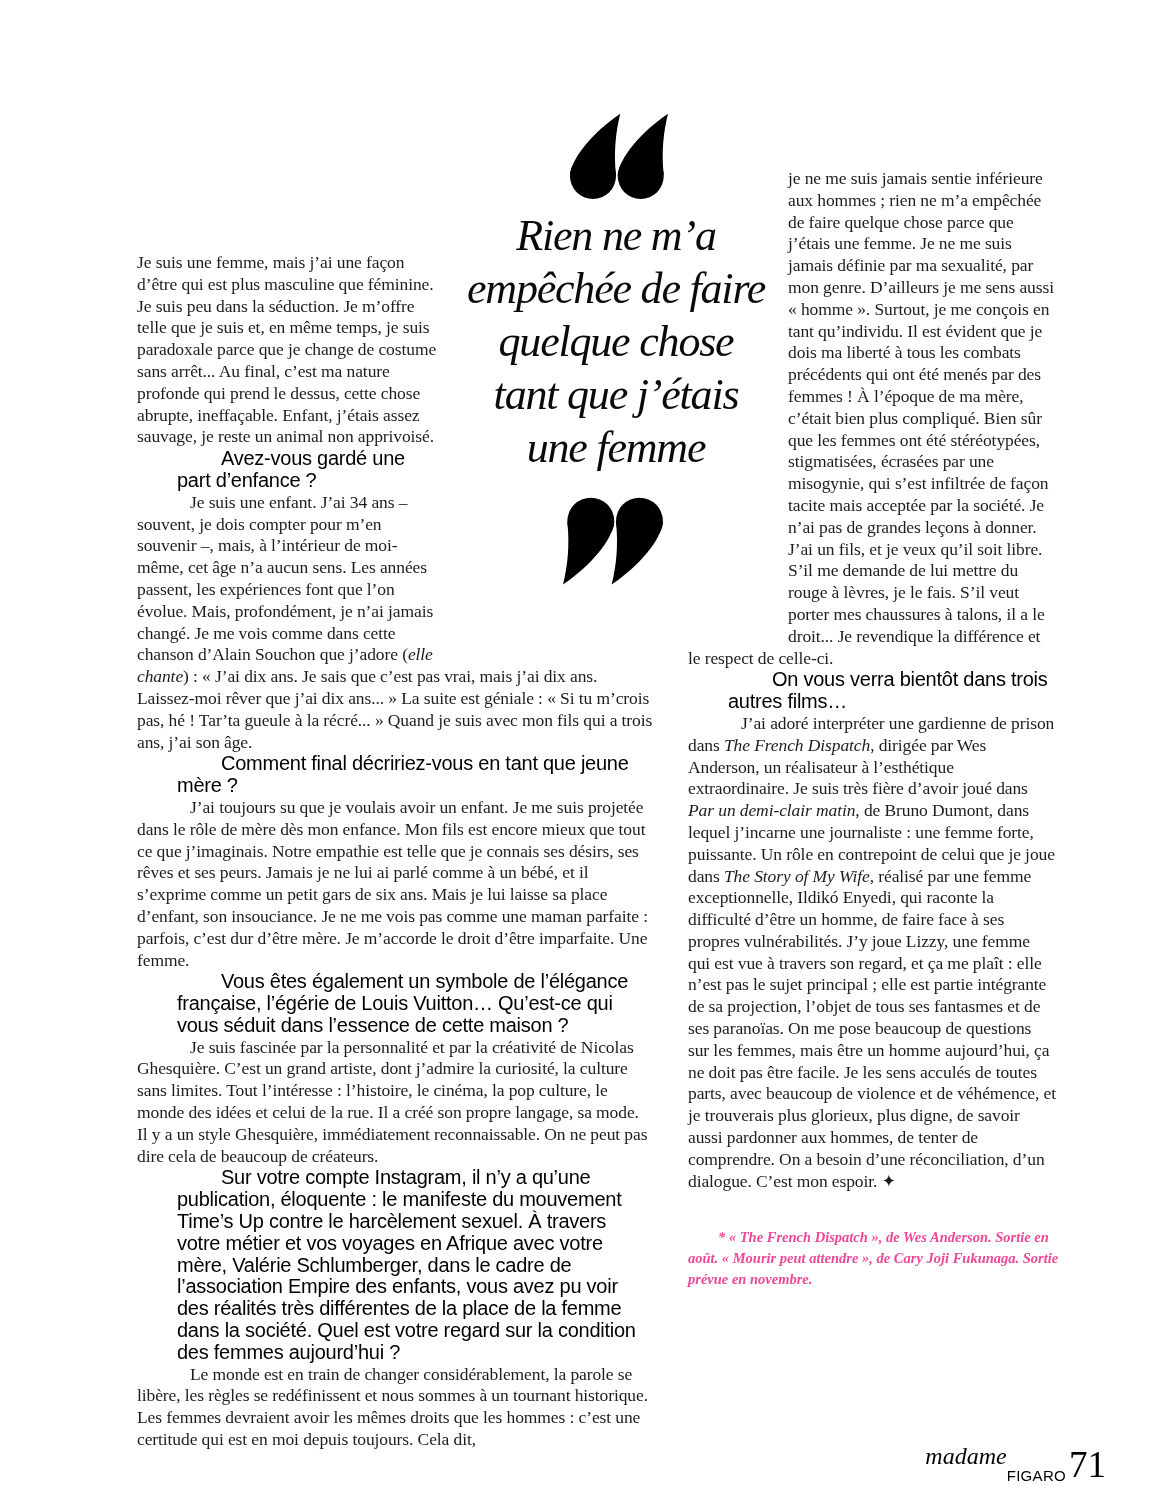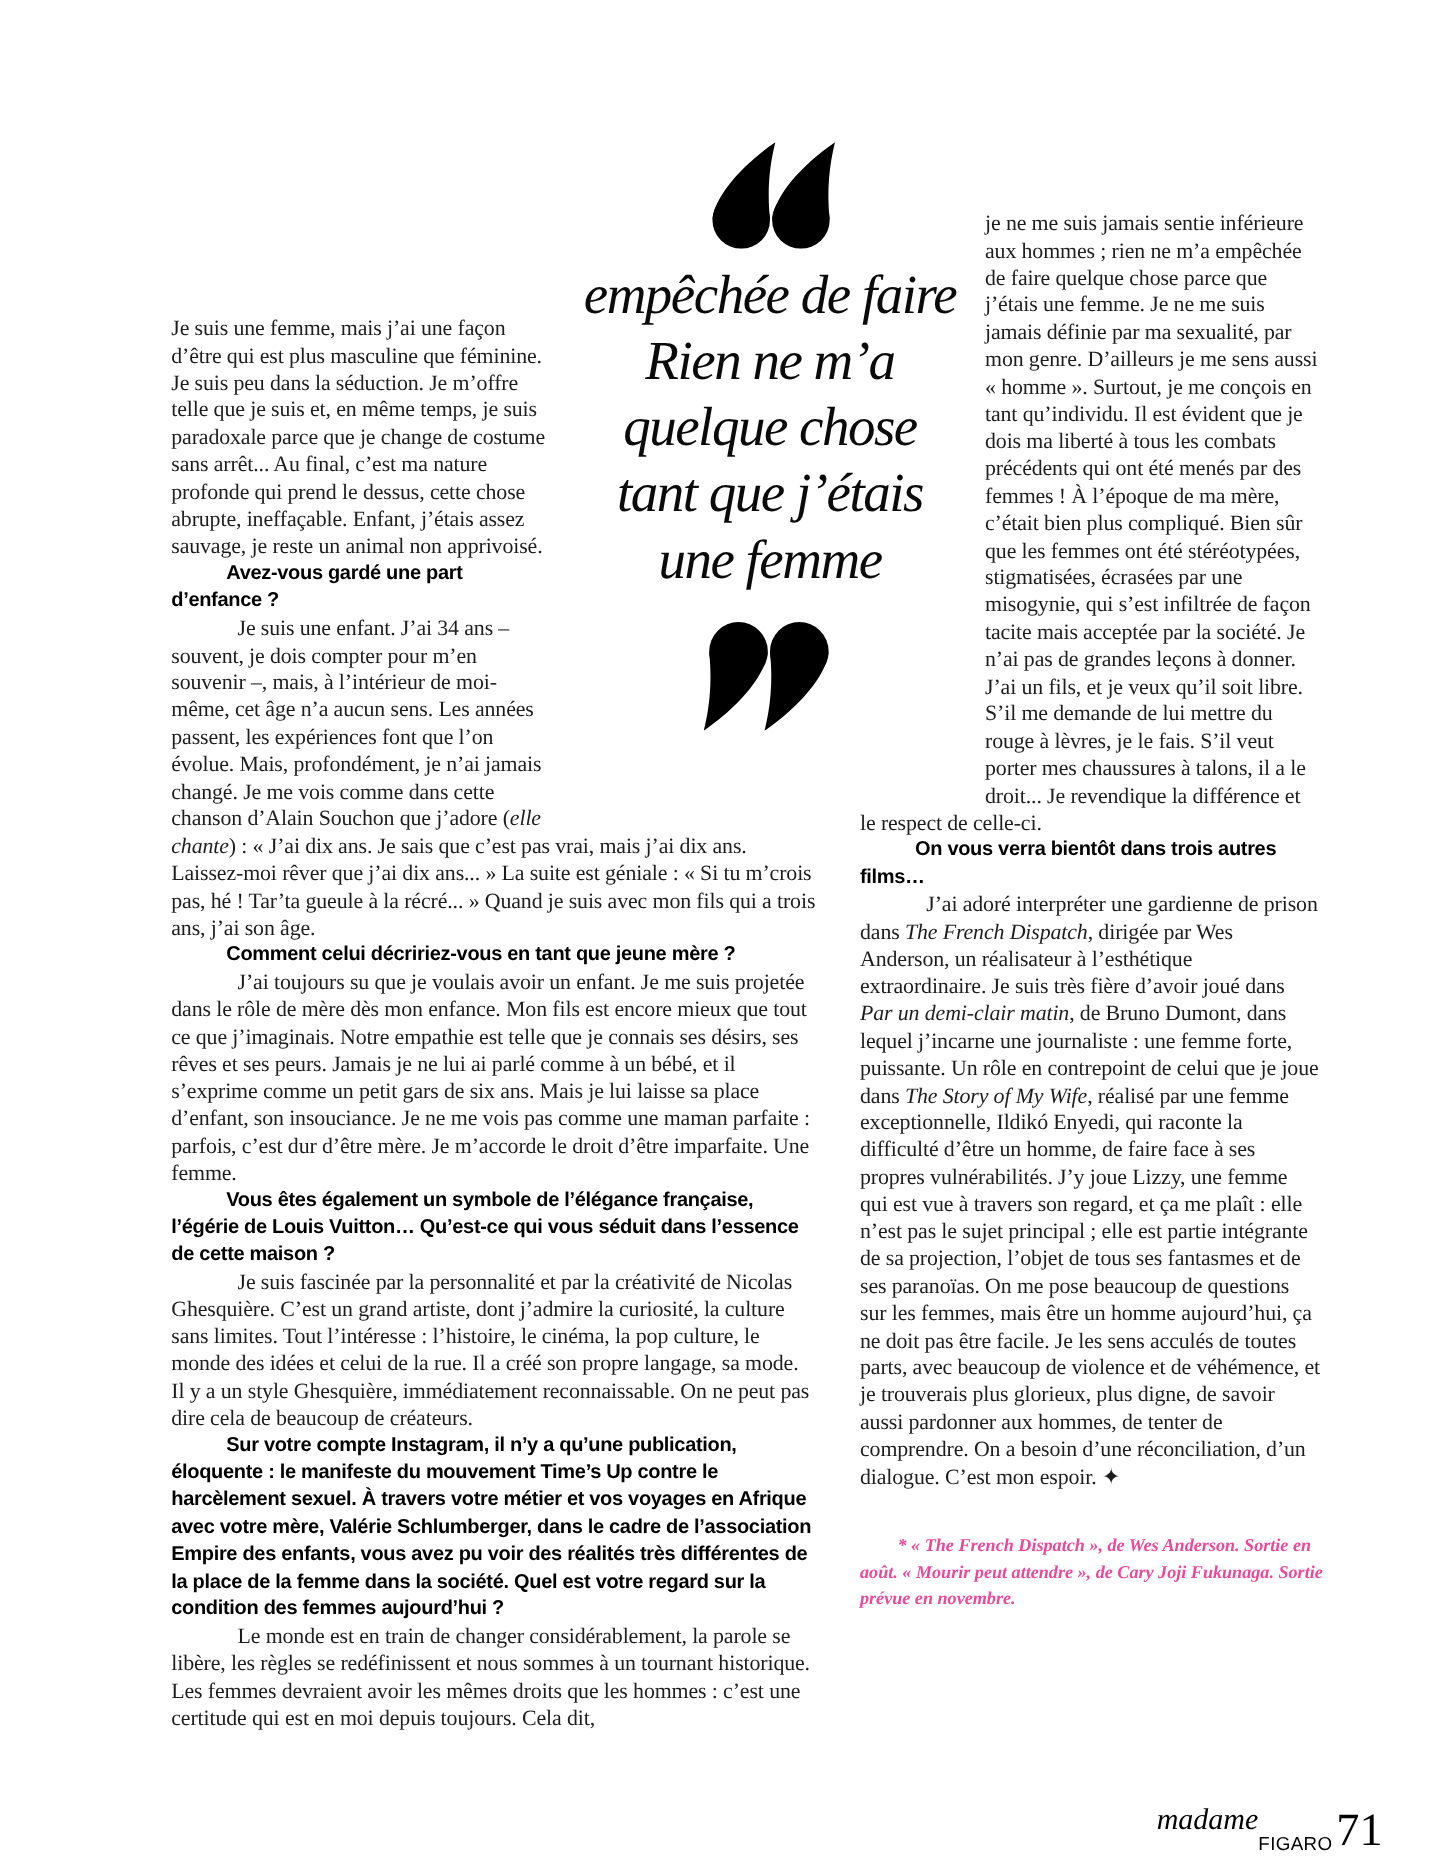--- a/index.html
+++ b/index.html
@@ -5,22 +5,22 @@
   html,body{margin:0;padding:0;background:#ffffff;}
   body{width:1158px;height:1500px;overflow:hidden;
        font-family:"Liberation Serif",serif;color:#1d1d1d;}
   .page{position:relative;width:1158px;height:1500px;background:#ffffff;overflow:hidden;}
 
   
   .col{position:absolute;font-size:17.5px;line-height:21.8px;letter-spacing:-0.1px;
        color:#1d1d1d;text-align:left;}
   .col p{margin:0;font-family:Liberation Serif, serif;}
   .col p.body.indent{text-indent:53px;}
-  .col p.question{font-family:"Liberation Sans",sans-serif;font-weight:700;
-       font-size:16px;letter-spacing:-0.25px;color:#000;text-indent:44px;}
+  .col p.question{font-family:"Liberation Sans",sans-serif;font-weight:400;
+       font-size:20px;letter-spacing:-0.25px;color:#000;text-indent:44px;margin-left:40px;}
   .col .it{font-style:italic;}
   .col-left{left:137px;top:252px;width:516px;}
   .col-right{left:688px;top:168px;width:368px;}
   .spacer-right{float:right;width:212px;height:398px;}
   .spacer-left{float:left;width:100px;height:477px;}
 
   
   .pull-quote{position:absolute;left:443px;top:112px;width:346px;text-align:center;color:#000;}
   .q-mark{display:block;margin:0 auto;}
   .q-mark.close{margin-top:22px;}
@@ -49,22 +49,22 @@
       <g fill="#000">
         <path d="M66,2 C34,24 10,52 7,74 L61,74 C58,46 61,22 66,2 Z"></path>
         <circle cx="34" cy="75" r="27"></circle>
         <g transform="translate(56,0)">
           <path d="M66,2 C34,24 10,52 7,74 L61,74 C58,46 61,22 66,2 Z"></path>
           <circle cx="34" cy="75" r="27"></circle>
         </g>
       </g>
     </svg>
     <div class="q-lines">
+      <div>Rien ne m’a</div>
       <div>empêchée de faire</div>
-      <div>Rien ne m’a</div>
       <div>quelque chose</div>
       <div>tant que j’étais</div>
       <div>une femme</div>
     </div>
     <svg class="q-mark close" viewBox="0 0 122 102" width="106" height="92" aria-hidden="true">
       <g fill="#000" transform="rotate(180 61 51)">
         <path d="M66,2 C34,24 10,52 7,74 L61,74 C58,46 61,22 66,2 Z"></path>
         <circle cx="34" cy="75" r="27"></circle>
         <g transform="translate(56,0)">
           <path d="M66,2 C34,24 10,52 7,74 L61,74 C58,46 61,22 66,2 Z"></path>
@@ -72,21 +72,21 @@
         </g>
       </g>
     </svg>
   </section>
 
   <section class="col col-left" id="left-col">
     <div class="spacer-right"></div>
   <p class="body"><span>Je suis une femme, mais j’ai une façon d’être qui est plus masculine que féminine. Je suis peu dans la séduction. Je m’offre telle que je suis et, en même temps, je suis paradoxale parce que je change de costume sans arrêt... Au final, c’est ma nature profonde qui prend le dessus, cette chose abrupte, ineffaçable. Enfant, j’étais assez sauvage, je reste un animal non apprivoisé.</span></p>
       <p class="question indent"><span>Avez-vous gardé une part d’enfance ?</span></p>
       <p class="body indent"><span>Je suis une enfant. J’ai 34 ans – souvent, je dois compter pour m’en souvenir –, mais, à l’intérieur de moi-même, cet âge n’a aucun sens. Les années passent, les expériences font que l’on évolue. Mais, profondément, je n’ai jamais changé. Je me vois comme dans cette chanson d’Alain Souchon que j’adore (</span><span class="it">elle chante</span><span>) : « J’ai dix ans. Je sais que c’est pas vrai, mais j’ai dix ans. Laissez-moi rêver que j’ai dix ans... » La suite est géniale : « Si tu m’crois pas, hé ! Tar’ta gueule à la récré... » Quand je suis avec mon fils qui a trois ans, j’ai son âge.</span></p>
-      <p class="question indent"><span>Comment celui décririez-vous en tant que jeune mère ?</span></p>
+      <p class="question indent"><span>Comment final décririez-vous en tant que jeune mère ?</span></p>
       <p class="body indent"><span>J’ai toujours su que je voulais avoir un enfant. Je me suis projetée dans le rôle de mère dès mon enfance. Mon fils est encore mieux que tout ce que j’imaginais. Notre empathie est telle que je connais ses désirs, ses rêves et ses peurs. Jamais je ne lui ai parlé comme à un bébé, et il s’exprime comme un petit gars de six ans. Mais je lui laisse sa place d’enfant, son insouciance. Je ne me vois pas comme une maman parfaite : parfois, c’est dur d’être mère. Je m’accorde le droit d’être imparfaite. Une femme.</span></p>
       <p class="question indent"><span>Vous êtes également un symbole de l’élégance française, l’égérie de Louis Vuitton… Qu’est-ce qui vous séduit dans l’essence de cette maison ?</span></p>
       <p class="body indent"><span>Je suis fascinée par la personnalité et par la créativité de Nicolas Ghesquière. C’est un grand artiste, dont j’admire la curiosité, la culture sans limites. Tout l’intéresse : l’histoire, le cinéma, la pop culture, le monde des idées et celui de la rue. Il a créé son propre langage, sa mode. Il y a un style Ghesquière, immédiatement reconnaissable. On ne peut pas dire cela de beaucoup de créateurs.</span></p>
       <p class="question indent"><span>Sur votre compte Instagram, il n’y a qu’une publication, éloquente : le manifeste du mouvement Time’s Up contre le harcèlement sexuel. À travers votre métier et vos voyages en Afrique avec votre mère, Valérie Schlumberger, dans le cadre de l’association Empire des enfants, vous avez pu voir des réalités très différentes de la place de la femme dans la société. Quel est votre regard sur la condition des femmes aujourd’hui ?</span></p>
       <p class="body indent"><span>Le monde est en train de changer considérablement, la parole se libère, les règles se redéfinissent et nous sommes à un tournant historique. Les femmes devraient avoir les mêmes droits que les hommes : c’est une certitude qui est en moi depuis toujours. Cela dit,</span></p>
     </section>
 
   <section class="col col-right" id="right-col">
     <div class="spacer-left"></div>
   <p class="body"><span>je ne me suis jamais sentie inférieure aux hommes ; rien ne m’a empêchée de faire quelque chose parce que j’étais une femme. Je ne me suis jamais définie par ma sexualité, par mon genre. D’ailleurs je me sens aussi « homme ». Surtout, je me conçois en tant qu’individu. Il est évident que je dois ma liberté à tous les combats précédents qui ont été menés par des femmes ! À l’époque de ma mère, c’était bien plus compliqué. Bien sûr que les femmes ont été stéréotypées, stigmatisées, écrasées par une misogynie, qui s’est infiltrée de façon tacite mais acceptée par la société. Je n’ai pas de grandes leçons à donner. J’ai un fils, et je veux qu’il soit libre. S’il me demande de lui mettre du rouge à lèvres, je le fais. S’il veut porter mes chaussures à talons, il a le droit... Je revendique la différence et le respect de celle-ci.</span></p>

